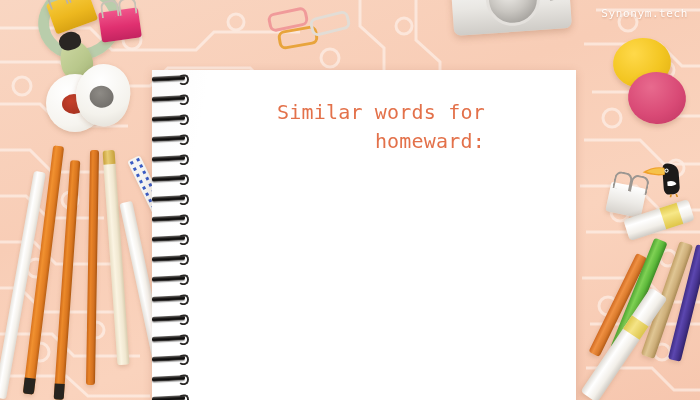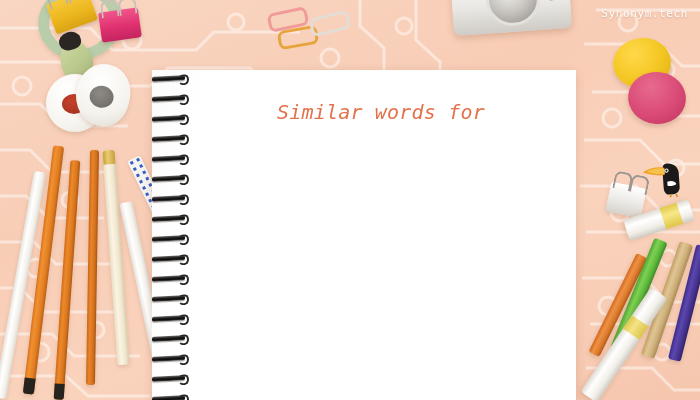--- a/index.html
+++ b/index.html
@@ -93,21 +93,20 @@
     padding-top: 28px;
     box-sizing: border-box;
   }
   .title {
     color: #e3714a;
     font-size: 20px;
     line-height: 29px;
     text-align: right;
     letter-spacing: .2px;
     white-space: nowrap;
-    font-style: italic;
   }
   .synonyms {
     margin-top: 36px;
     color: #3b3b3b;
     font-size: 15.5px;
     line-height: 24.5px;
     text-align: center;
     max-width: 348px;
     word-spacing: 1px;
   }
@@ -491,18 +490,19 @@
     <div class="ring" style="top:242px"></div>
     <div class="ring" style="top:262px"></div>
     <div class="ring" style="top:282px"></div>
     <div class="ring" style="top:302px"></div>
     <div class="ring" style="top:322px"></div>
   </div>
 
   <div class="page-text">
     <div class="title">
       <div>Similar words for</div>
+      <div>homeward:</div>
     </div>
   </div>
 
   <div class="logo">Synonym.tech</div>
 
 </div>
 
 </body></html>

